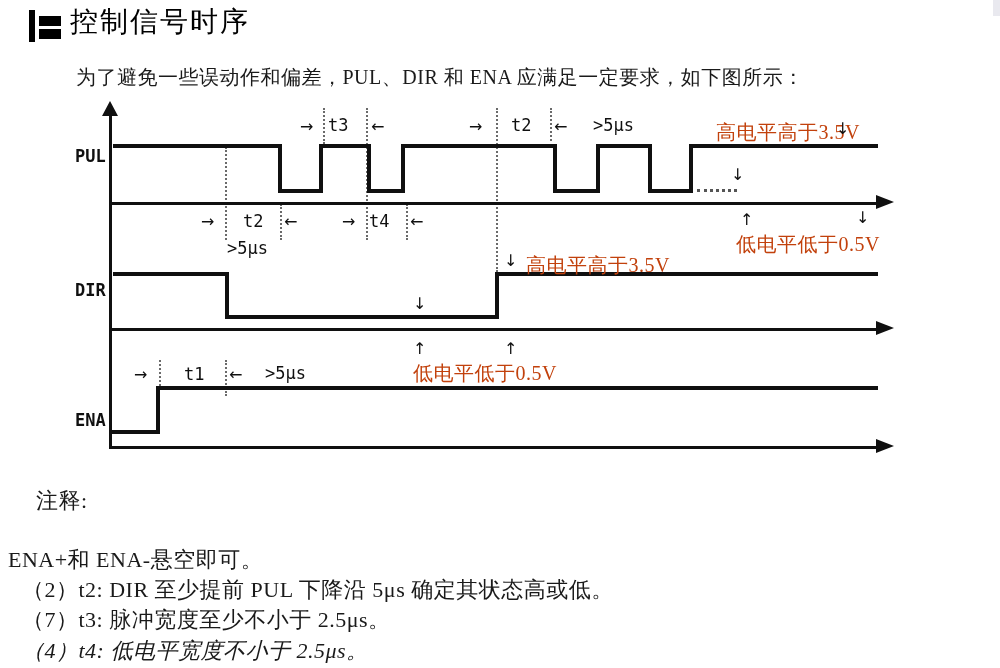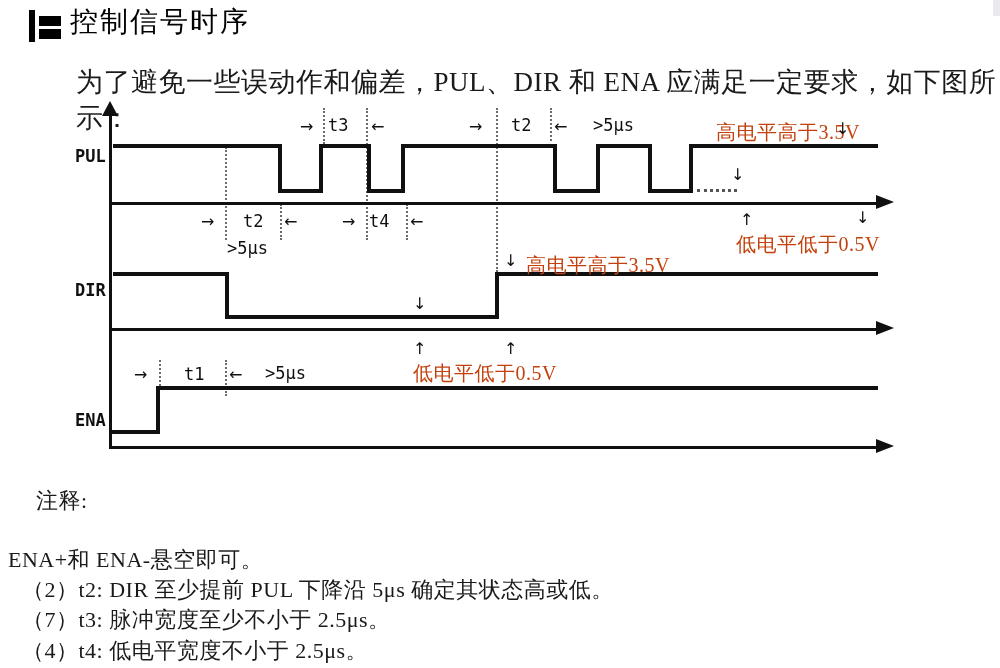--- a/index.html
+++ b/index.html
@@ -29,21 +29,21 @@
   
   .sig   { position:absolute; font-family:"DejaVu Sans Mono","Liberation Mono",monospace;
            font-size:17px; font-weight:bold; color:#101010; line-height:1; }
   .tlab  { position:absolute; font-family:"DejaVu Sans Mono","Liberation Mono",monospace;
            font-size:17px; color:#101010; line-height:1; }
   .arw   { position:absolute; font-family:"DejaVu Sans",sans-serif;
            font-size:16px; color:#101010; line-height:1; }
   .cjk   { position:absolute; font-size:20px; color:#c2410c; line-height:1; letter-spacing:0.5px; }
   .title { position:absolute; left:70px; top:7px; font-size:28px; font-weight:normal;
            letter-spacing:2px; color:#000; line-height:1.1; }
-  .intro { position:absolute; left:76px; top:64px; font-size:27px; letter-spacing:0.5px; }
+  .intro { position:absolute; left:76px; top:64px; font-size:20px; letter-spacing:0.5px; }
   .note  { position:absolute; font-size:22px; letter-spacing:0.5px; white-space:nowrap; }
   .icon-rect { position:absolute; background:#000; }
   .scroll-frag { position:absolute; left:993px; top:0; width:7px; height:16px; background:#e9e9ef; }
 </style>
 </head>
 <body>
 
 <div id="page">
 
   <div class="icon-rect" style="left:29px;top:10px;width:6px;height:32px;"></div>
@@ -140,15 +140,15 @@
     <div class="arw" style="left:134px;top:367px;">→</div>
     <div class="tlab" style="left:184px;top:366px;">t1</div>
     <div class="arw" style="left:229px;top:367px;">←</div>
     <div class="tlab" style="left:265px;top:365px;">&gt;5μs</div>
   </div>
 
   <div class="note" style="left:36px;top:486px;">注释:</div>
   <div class="note" style="left:8px;top:545px;">ENA+和 ENA-悬空即可。</div>
   <div class="note" style="left:22px;top:575px;">（2）t2: DIR 至少提前 PUL 下降沿 5μs 确定其状态高或低。</div>
   <div class="note" style="left:22px;top:605px;">（7）t3: 脉冲宽度至少不小于 2.5μs。</div>
-  <div class="note" style="left:22px;top:636px;">（4）t4: 低电平宽度不小于 2.5μs。</div>
+  <div class="note" style="left:22px;top:636px;font-style:italic;">（4）t4: 低电平宽度不小于 2.5μs。</div>
 
 </div>
 
 </body></html>

